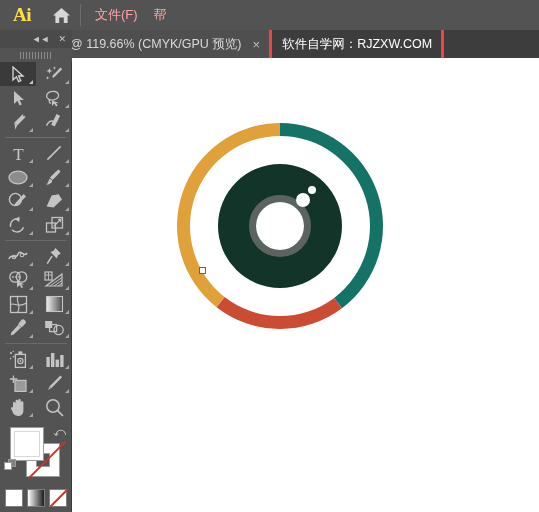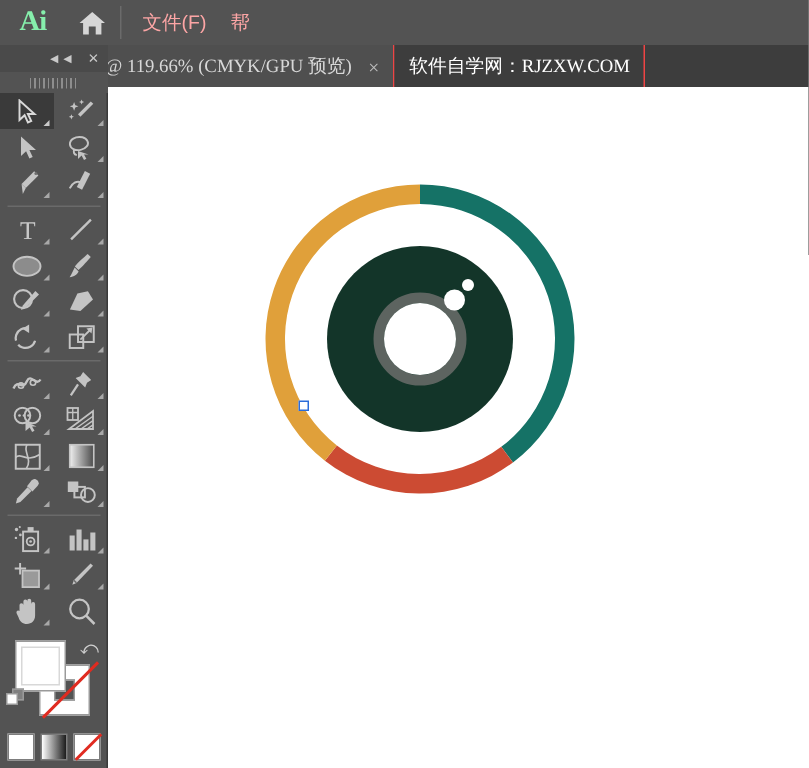--- a/index.html
+++ b/index.html
@@ -13,21 +13,21 @@
 
   
   .menubar {
     position: absolute; left: 0; top: 0; width: 539px; height: 30px;
     background: #535353;
     display: flex; align-items: center;
   }
   .ai-logo {
     width: 44px; height: 30px;
     display: flex; align-items: center; justify-content: center;
-    color: #86efac; font-size: 19px; font-weight: bold;
+    color: #fde047; font-size: 19px; font-weight: bold;
     font-family: "Liberation Serif", serif;
     letter-spacing: -0.5px;
   }
   .home-btn {
     width: 34px; height: 30px;
     display: flex; align-items: center; justify-content: center;
   }
   .menu-sep {
     width: 1px; height: 22px; background: #6b6b6b; margin: 0 6px 0 2px;
   }
@@ -42,22 +42,22 @@
   .tabbar {
     position: absolute; left: 0; top: 30px; width: 539px; height: 28px;
     background: #3d3d3d;
     display: flex; align-items: stretch;
   }
   .tab-spacer { width: 60px; background: #444444; }
   .tab {
     display: flex; align-items: center; height: 28px;
     padding: 0 9px 0 10px;
     font-size: 12.5px; color: #c8c8c8; white-space: nowrap;
-    font-family: Liberation Serif, serif;
-    border-right: 1px solid #ef4444;
+    font-family: Liberation Sans, sans-serif;
+    border-right: 3px solid #ef4444;
   }
   .tab.active { background: #4f4f4f; color: #d8d8d8; }
   .tab.inactive { background: #3d3d3d; color: #ffffff; }
   .tab-close {
     margin-left: 11px; font-size: 13px; color: #bdbdbd; line-height: 1;
   }
   .tab-x-small {
     position: absolute; left: 60px; top: 30px;
     font-size: 9px; color: #b9b9b9; line-height: 10px; padding-left: 1px;
   }

